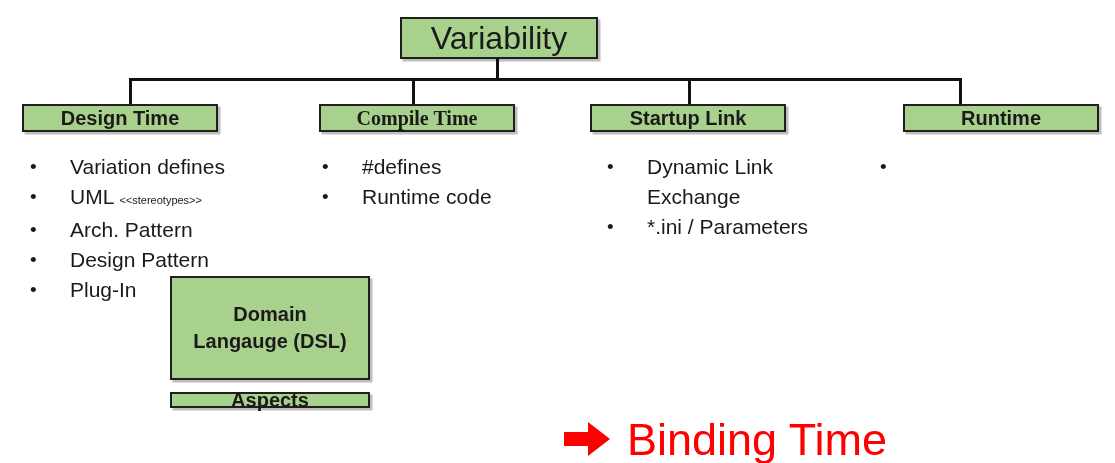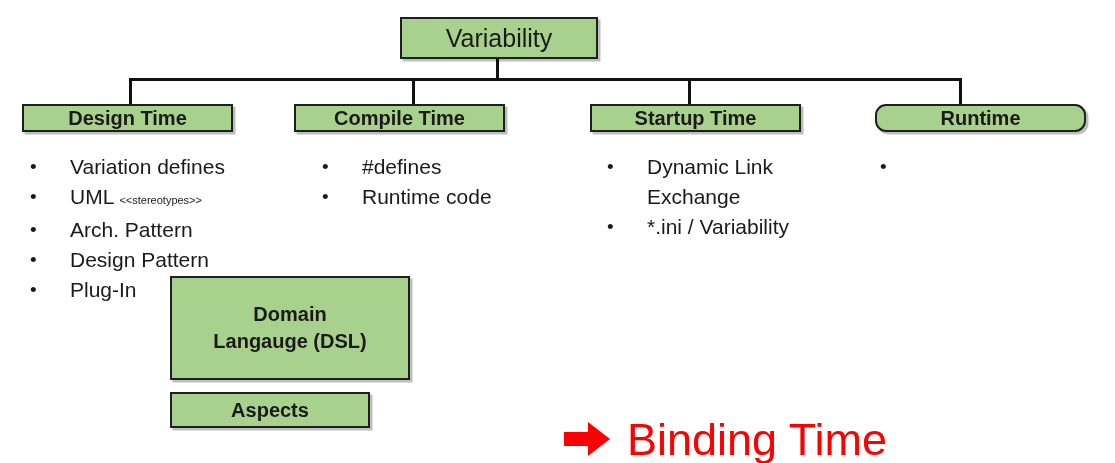--- a/index.html
+++ b/index.html
@@ -15,30 +15,30 @@
     position:absolute;
     background:#a9d18e;
     border:2px solid #1f1f1f;
     box-sizing:border-box;
     display:flex;align-items:center;justify-content:center;
     text-align:center;
     box-shadow:2.5px 2.5px 0 rgba(110,110,110,0.45);
   }
   #variability-box{
     left:400px;top:17px;width:198px;height:42px;
-    font-size:25px;font-weight:400;
+    font-size:32px;font-weight:400;align-items:flex-end;
   }
   .header-box{
-    top:104px;height:28px;width:211px;
+    top:104px;height:28px;width:196px;
     font-size:20px;font-weight:700;
   }
   #header-design{left:22px;}
-  #header-compile{left:294px;}
+  #header-compile{left:319px;font-family:Liberation Serif, serif;}
   #header-startup{left:590px;}
-  #header-runtime{left:875px;border-radius:11px;}
+  #header-runtime{left:903px;}
   .connector{position:absolute;background:#111111;}
   #stem-line{left:496px;top:58px;width:3px;height:21px;}
   #h-line{left:129px;top:78px;width:833px;height:3px;}
   .drop{top:80px;width:3px;height:26px;}
   #drop-design{left:129px;}
   #drop-compile{left:412px;}
   #drop-startup{left:688px;}
   #drop-runtime{left:959px;}
   .bullet-list{
     position:absolute;top:152px;
@@ -48,28 +48,28 @@
   #list-compile{left:322px;width:230px;}
   #list-startup{left:607px;width:212px;}
   #list-runtime{left:880px;width:220px;}
   .bullet-item{
     display:grid;grid-template-columns:40px 1fr;
     align-items:start;
   }
   .bullet-dot{font-size:19px;line-height:30px;}
   .small-note{font-size:11px;text-align:center;}
   #dsl-box{
-    left:170px;top:276px;width:240px;height:104px;
+    left:170px;top:276px;width:200px;height:104px;
     font-size:20px;font-weight:700;line-height:27px;
     flex-direction:column;
     text-align:center;
   }
   .dsl-line{display:block;}
   #aspects-box{
-    left:170px;top:392px;width:200px;height:36px;
+    left:170px;top:392px;width:200px;height:16px;
     font-size:20px;font-weight:700;
   }
   #binding-annotation{
     position:absolute;left:564px;top:390px;height:56px;
     display:flex;align-items:center;gap:17px;margin-top:21px;
   }
   #binding-arrow{display:block;}
   #binding-label{
     color:#ff0000;
     font-size:45px;font-weight:400;line-height:1;
@@ -92,21 +92,21 @@
   <div id="drop-startup" class="connector drop"></div>
   <div id="drop-runtime" class="connector drop"></div>
 
   <div id="header-design" class="greenbox header-box">
     <span>Design Time</span>
   </div>
   <div id="header-compile" class="greenbox header-box">
     <span>Compile Time</span>
   </div>
   <div id="header-startup" class="greenbox header-box">
-    <span>Startup Time</span>
+    <span>Startup Link</span>
   </div>
   <div id="header-runtime" class="greenbox header-box">
     <span>Runtime</span>
   </div>
 
   <div id="list-design" class="bullet-list">
     <div class="bullet-item">
       <span class="bullet-dot">•</span>
       <span>Variation defines</span>
     </div>
@@ -139,21 +139,21 @@
     </div>
   </div>
 
   <div id="list-startup" class="bullet-list">
     <div class="bullet-item">
       <span class="bullet-dot">•</span>
       <span>Dynamic Link Exchange</span>
     </div>
     <div class="bullet-item">
       <span class="bullet-dot">•</span>
-      <span>*.ini / Variability</span>
+      <span>*.ini / Parameters</span>
     </div>
   </div>
 
   <div id="list-runtime" class="bullet-list">
     <div class="bullet-item">
       <span class="bullet-dot">•</span>
     </div>
   </div>
 
   <div id="dsl-box" class="greenbox">

